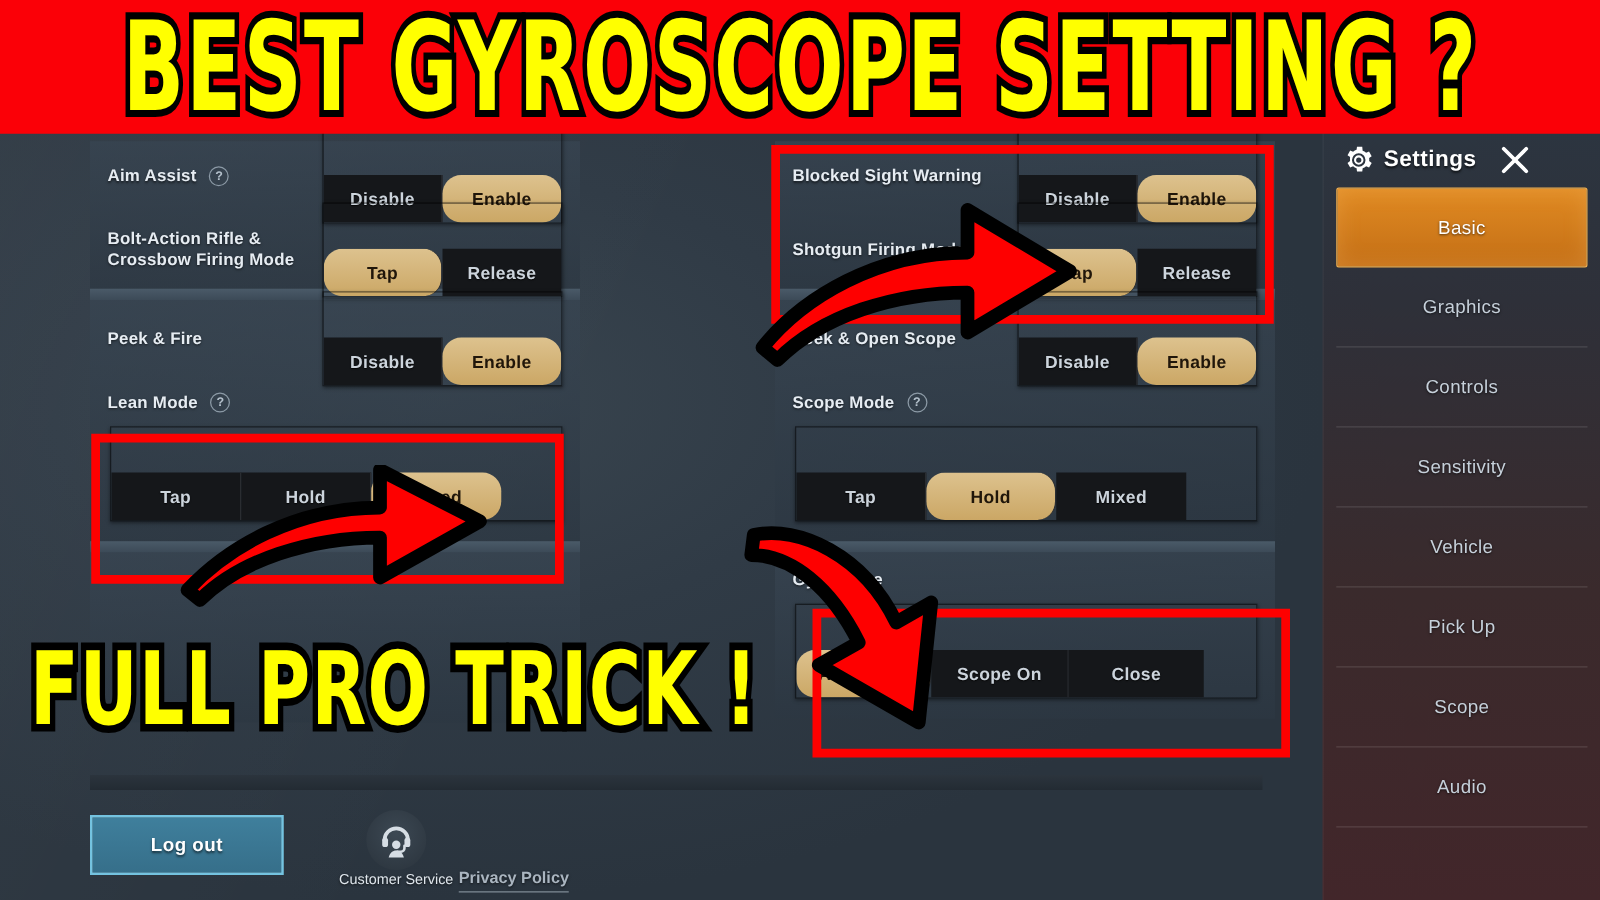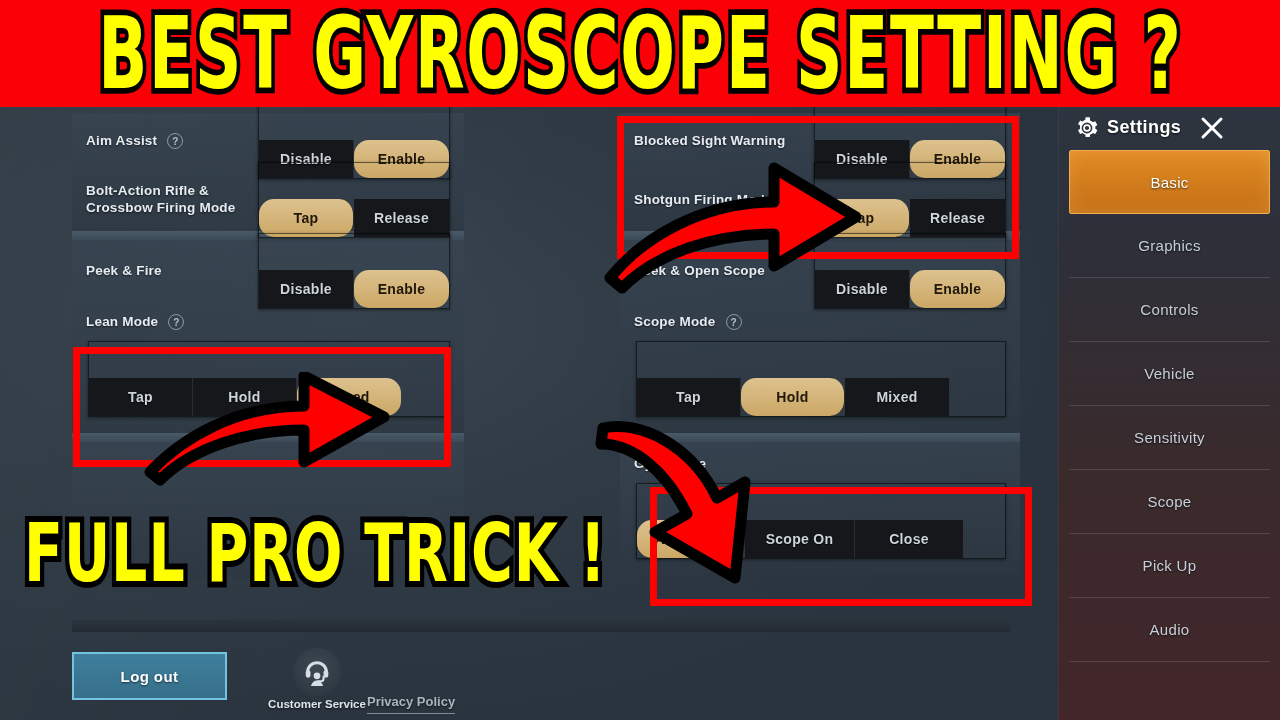--- a/index.html
+++ b/index.html
@@ -147,21 +147,21 @@
   .cs-wrap {
     position: absolute; left: 190px; top: -2px;
     width: 110px; text-align: center;
   }
   .cs-circle {
     width: 48px; height: 48px; margin: 0 auto 2px auto;
     border-radius: 50%;
     background: radial-gradient(circle at 50% 40%, #3c4853, #2a333c);
     display: flex; align-items: center; justify-content: center;
   }
-  .cs-label { color: #dfe6ec; font-size: 11.5px; font-weight: bold; text-shadow: 0 1px 2px rgba(0,0,0,.7); text-align: center; }
+  .cs-label { color: #dfe6ec; font-size: 11.5px; font-weight: normal; text-shadow: 0 1px 2px rgba(0,0,0,.7); text-align: center; }
   .privacy {
     position: absolute; left: 295px; top: 44px;
     color: #aab5c0; font-size: 13px; font-weight: bold;
     border-bottom: 1px solid #7f8a95; padding-bottom: 4px;
     text-shadow: 0 1px 2px rgba(0,0,0,.6);
   }
 
   
   .top-banner {
     position: absolute; left: 0; top: 0; width: 1280px; height: 107px;
@@ -358,24 +358,24 @@
         <svg width="26" height="26" viewBox="0 0 26 26">
           <line x1="4" y1="4" x2="22" y2="22" stroke="#ffffff" stroke-width="3" stroke-linecap="round"></line>
           <line x1="22" y1="4" x2="4" y2="22" stroke="#ffffff" stroke-width="3" stroke-linecap="round"></line>
         </svg>
       </span>
     </div>
     <div class="sidebar-list">
       <div class="side-item active">Basic</div>
       <div class="side-item">Graphics</div>
       <div class="side-item">Controls</div>
+      <div class="side-item">Sensitivity</div>
       <div class="side-item">Vehicle</div>
-      <div class="side-item">Sensitivity</div>
+      <div class="side-item">Pick Up</div>
       <div class="side-item">Scope</div>
-      <div class="side-item">Pick Up</div>
       <div class="side-item">Audio</div>
     </div>
   </div>
 
   <div class="hl-box" style="left:617px; top:116px;  width:402px; height:143px;"></div>
   <div class="hl-box" style="left:73px;  top:347px;  width:378px; height:120px;"></div>
   <div class="hl-box" style="left:650px; top:487px;  width:382px; height:119px;"></div>
 
   <svg class="arrow-svg" style="left:598px; top:160px;" width="300" height="135" viewBox="0 0 300 135">
     <path d="M24 128 C 60 92, 118 74, 176 74 L 176 106 L 258 57 L 176 8 L 176 42 C 104 42, 44 78, 12 118 Z" fill="#fe0000" stroke="#000000" stroke-width="11" stroke-linejoin="round"></path>

